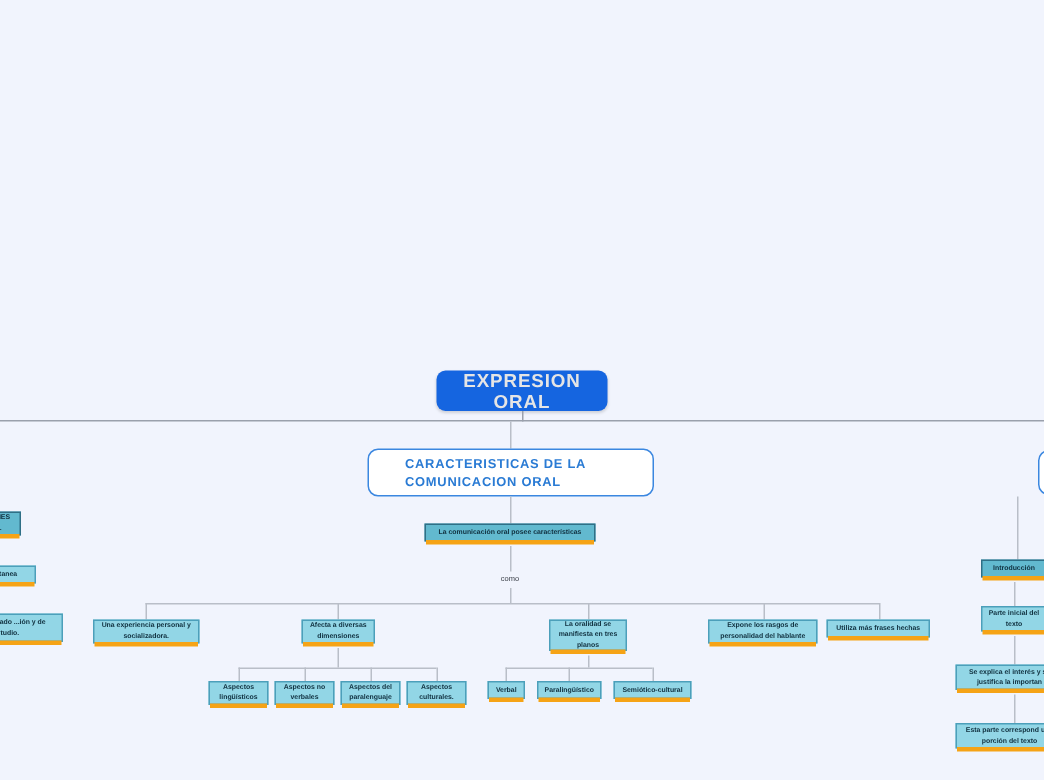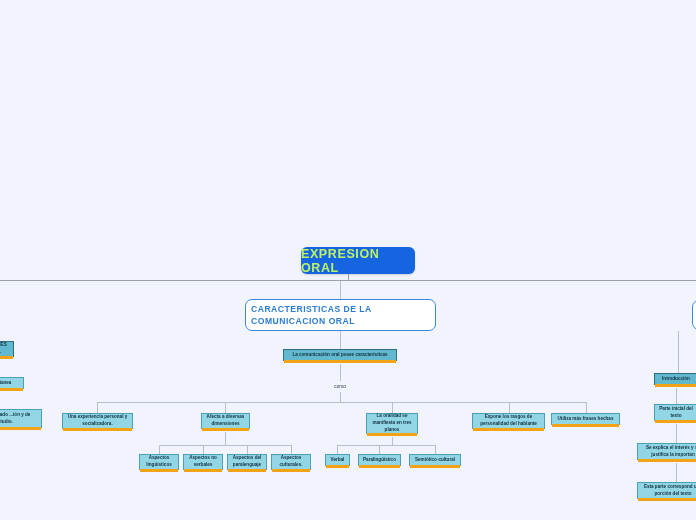--- a/index.html
+++ b/index.html
@@ -19,44 +19,43 @@
   .vline { position: absolute; width: 1px; background: #9aa0ac; }
   .hline { position: absolute; height: 1px; background: #9aa0ac; }
   .vline-lt { position: absolute; width: 1px; background: #b9bec8; }
   .hline-lt { position: absolute; height: 1px; background: #b9bec8; }
 
   
   .root-node {
     position: absolute;
     background: #1565e0;
     border-radius: 6px;
-    color: #bef264;
+    color: #e5e5e5;
     font-weight: bold;
     font-size: 12.5px;
     letter-spacing: 0.6px;
     display: flex;
     align-items: center;
     justify-content: center;
-    text-align: left;
+    text-align: center;
     box-shadow: 0 1px 2px rgba(0,0,0,0.15);
-    margin-left: 10px;
   }
 
   
   .outline-node {
     position: absolute;
     background: #ffffff;
     border: 1.4px solid #3b87e0;
     border-radius: 7px;
     color: #2a7bd4;
     font-weight: bold;
     font-size: 8.6px;
     letter-spacing: 0.5px;
     line-height: 1.45;
-    padding: 7px 5px;
+    padding: 7px 24px;
     display: flex;
     align-items: center;
   }
 
   
   .teal-node {
     position: absolute;
     background: #62b9cf;
     border: 1px solid #2f6f86;
     color: #10303f;

